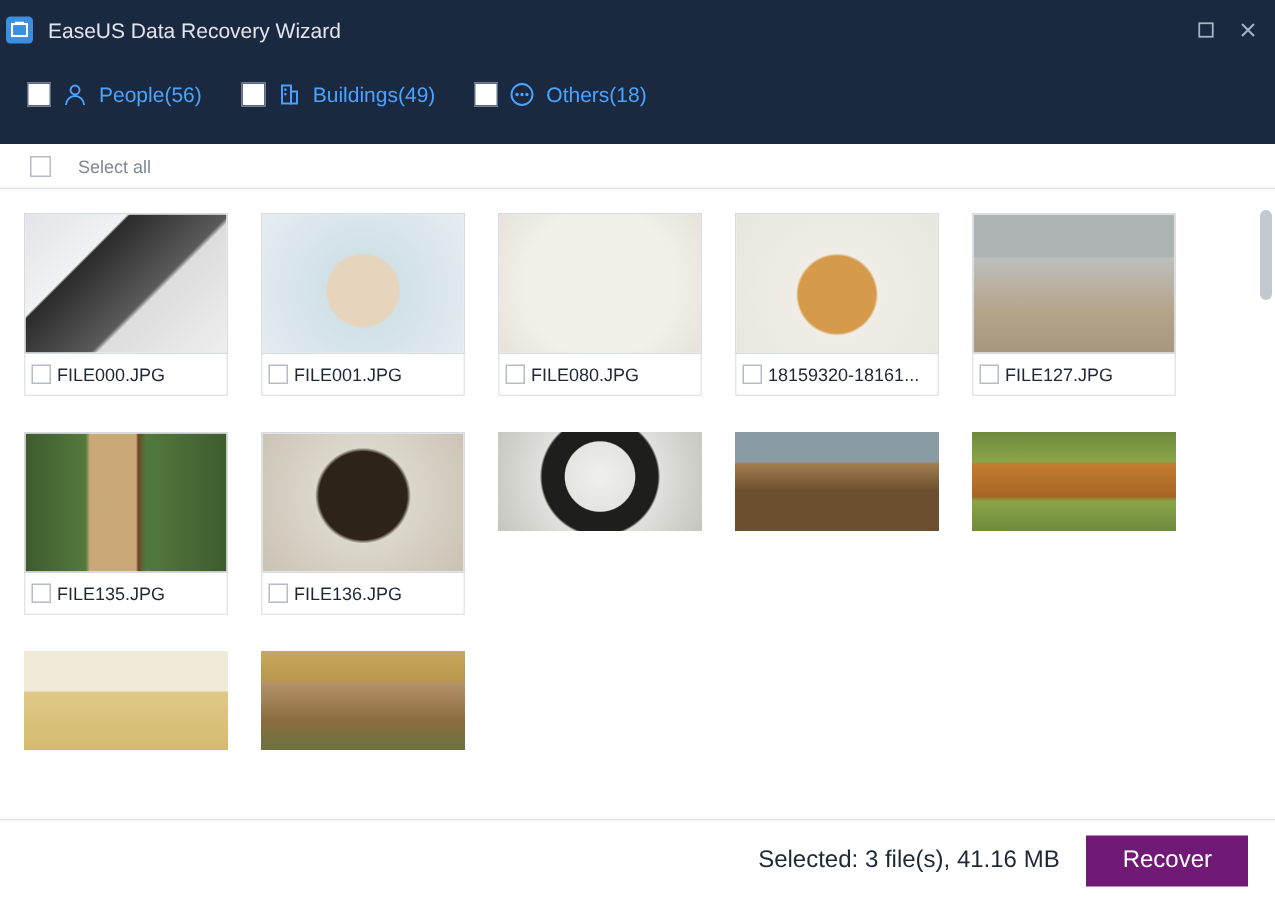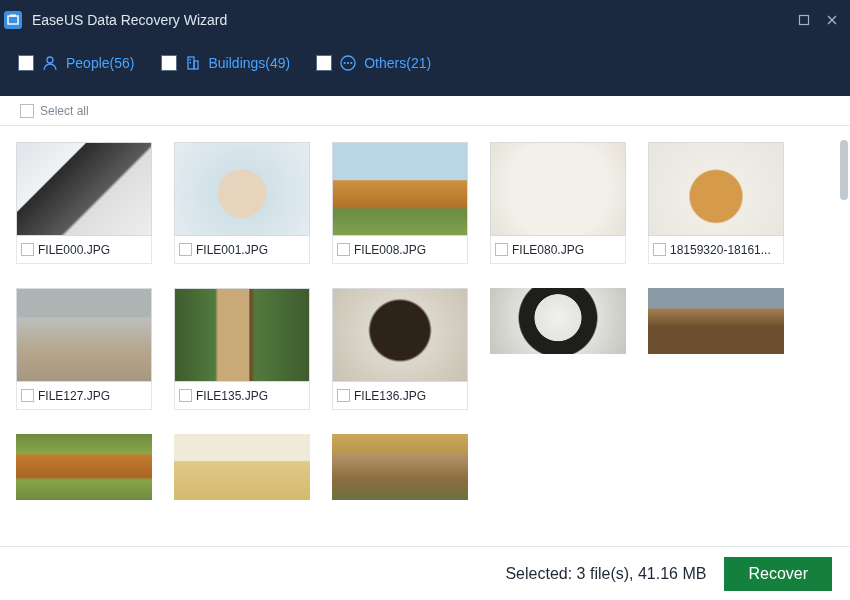--- a/index.html
+++ b/index.html
@@ -8,35 +8,35 @@
 .app-icon { width: 18px; height: 18px; background: #3b8fe0; border-radius: 3px; display: flex; align-items: center; justify-content: center; margin-right: 10px; }
 .app-icon svg { width: 12px; height: 12px; }
 .app-title { flex: 1; font-size: 14px; }
 .win-btn { width: 28px; height: 28px; display: flex; align-items: center; justify-content: center; color: #a6b2c5; cursor: pointer; }
 .filterbar { height: 56px; background: #1a2940; display: flex; align-items: center; padding: 0 18px 10px; gap: 26px; }
 .filter { display: flex; align-items: center; gap: 7px; cursor: pointer; color: #4aa3ff; font-size: 14px; }
 .filter .cb { width: 16px; height: 16px; border: 1px solid #5a6a82; background: #fff; display: flex; align-items: center; justify-content: center; }
 .filter.active .cb { background: #2e88e8; border-color: #2e88e8; }
 .filter .cb svg { width: 11px; height: 11px; }
 .filter .ficon { width: 18px; height: 18px; display: flex; align-items: center; justify-content: center; }
-.selectbar { height: 30px; border-bottom: 1px solid #e3e6ea; display: flex; align-items: center; padding: 0 20px; gap: 6px; color: #7d8896; font-size: 12px; }
+.selectbar { height: 30px; border-bottom: 1px solid #e3e6ea; display: flex; align-items: center; padding: 0 20px; gap: 18px; color: #7d8896; font-size: 12px; }
 .selectbar .cb { width: 14px; height: 14px; border: 1px solid #b5bcc6; }
 .content { flex: 1; overflow-y: auto; padding: 16px 12px 0 16px; position: relative; }
 .grid { display: grid; grid-template-columns: repeat(5, 136px); gap: 24px 22px; }
 .tile { width: 136px; }
 .thumb { width: 136px; height: 94px; border: 1px solid #d7dbe0; overflow: hidden; display: flex; align-items: center; justify-content: center; }
 .meta { display: flex; align-items: center; gap: 4px; height: 28px; border: 1px solid #e3e6ea; border-top: none; padding: 0 4px; }
 .meta .cb { width: 13px; height: 13px; border: 1px solid #b5bcc6; flex-shrink: 0; }
 .fname { white-space: nowrap; overflow: hidden; text-overflow: ellipsis; font-size: 12px; color: #1e2836; }
 .partial .thumb { border: none; }
 .partial .thumb { height: 66px; }
 .scrollbar { position: absolute; top: 14px; right: 2px; width: 8px; height: 60px; background: #c3c9d1; border-radius: 4px; }
 .footer { height: 54px; border-top: 1px solid #e3e6ea; display: flex; align-items: center; justify-content: flex-end; padding: 0 18px; gap: 18px; }
 .selected-text { font-size: 16px; color: #1e2836; }
-.recover-btn { background: #15803d; color: #fff; font-size: 16px; padding: 8px 24px; border: none; cursor: pointer; }
+.recover-btn { background: #701a75; color: #fff; font-size: 16px; padding: 8px 24px; border: none; cursor: pointer; }
 .n { white-space: nowrap; }
 
 .t { width: 100%; height: 100%; }
 .t0 { background: linear-gradient(135deg,#e1e4e8 0%,#f0f2f5 30%,#2b2b2b 31%,#5a5a5a 60%,#ddd 62%,#eee 100%); }
 .t1 { background: radial-gradient(circle at 50% 55%,#e6d5bc 0%,#e6d5bc 28%,#d1e1e8 30%,#e5edf1 100%); }
 .t2 { background: linear-gradient(180deg,#d8dde2 0%,#bfc7cc 50%,#8a9199 52%,#a0a8ae 100%); }
 .t3 { background: linear-gradient(180deg,#b9d5e6 0%,#b9d5e6 40%,#cf8f3d 41%,#b0732a 70%,#6b8c42 72%,#7fa14e 100%); }
 .t4 { background: radial-gradient(circle at 50% 50%,#f3f0ea 0%,#f3f0ea 60%,#e6e2d8 100%); }
 .t5 { background: radial-gradient(circle at 50% 58%,#d59a4a 0%,#d59a4a 30%,#f0ede6 32%,#e8e5de 100%); }
 .t6 { background: linear-gradient(180deg,#aeb4b3 0%,#aeb4b3 30%,#bdbfbc 32%,#b5a48a 70%,#a69780 100%); }
@@ -98,21 +98,21 @@
     <div class="filter">
       <div class="cb"></div>
       <span class="ficon">
         <svg width="18" height="18" viewBox="0 0 18 18">
           <circle cx="9" cy="9" r="7" fill="none" stroke="#4aa3ff" stroke-width="1.3"></circle>
           <circle cx="5.7" cy="9" r="1.1" fill="#4aa3ff"></circle>
           <circle cx="9" cy="9" r="1.1" fill="#4aa3ff"></circle>
           <circle cx="12.3" cy="9" r="1.1" fill="#4aa3ff"></circle>
         </svg>
       </span>
-      <span class="n">Others(21)</span>
+      <span class="n">Others(18)</span>
     </div>
   </div>
 
 <div class="selectbar">
   <div class="cb"></div>
   <span>Select all</span>
 </div>
 
 <div class="content">
   <div class="grid" id="grid">
@@ -129,29 +129,20 @@
         <div class="thumb">
           <div class="t t1"></div>
         </div>
         <div class="meta">
           <div class="cb"></div>
           <span class="fname">FILE001.JPG</span>
         </div>
       </div>
       <div class="tile">
         <div class="thumb">
-          <div class="t t3"></div>
-        </div>
-        <div class="meta">
-          <div class="cb"></div>
-          <span class="fname">FILE008.JPG</span>
-        </div>
-      </div>
-      <div class="tile">
-        <div class="thumb">
           <div class="t t4"></div>
         </div>
         <div class="meta">
           <div class="cb"></div>
           <span class="fname">FILE080.JPG</span>
         </div>
       </div>
       <div class="tile">
         <div class="thumb">
           <div class="t t5"></div>

